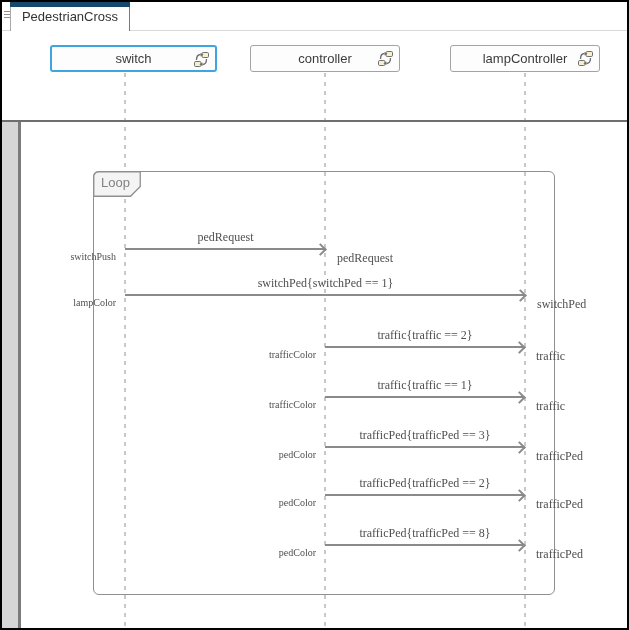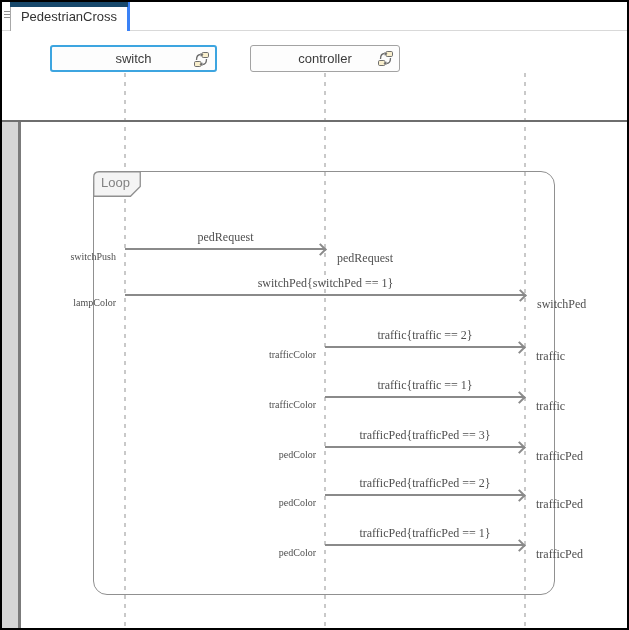--- a/index.html
+++ b/index.html
@@ -16,21 +16,21 @@
     position:relative;width:629px;height:630px;background:#fff;
     border:2px solid #000;overflow:hidden;
   }
   
   .tabstrip{position:absolute;left:0;top:0;width:100%;height:29px;background:#fff;
     border-bottom:1px solid #d9d9d9;}
   .grip{position:absolute;left:2px;top:9px;display:flex;flex-direction:column;gap:2px;}
   .grip i{display:block;width:6px;height:1px;background:#8f8f8f;}
   .tab{
     position:absolute;left:8px;top:0;width:120px;height:29px;background:#fff;
-    border-left:1px solid #a8a8a8;border-right:3px solid #3b82f6;
+    border-left:1px solid #a8a8a8;border-right:1px solid #3b82f6;
     display:flex;align-items:center;justify-content:center;
     font-size:13px;color:#333;
   }
   .tab::before{content:"";position:absolute;left:-1px;right:-1px;top:0;height:5px;
     background:var(--tab-accent);}
   
   .head{
     position:absolute;top:43px;height:27px;background:#fdfdfd;
     border:1px solid #a3a3a3;border-radius:3px;
     display:flex;align-items:center;justify-content:center;
@@ -42,21 +42,21 @@
   .separator{position:absolute;left:0;top:118px;width:100%;height:2px;background:#6e6e6e;}
   .gutter{position:absolute;left:0;top:120px;width:16px;bottom:0;background:#d6d6d6;}
   .gutter-line{position:absolute;left:16px;top:120px;width:3px;bottom:0;background:#7b7b7b;}
   
   .lifeline{
     position:absolute;top:71px;bottom:0;width:2px;
     background:repeating-linear-gradient(to bottom,var(--lifeline-dash) 0 4px,transparent 4px 9px);
   }
   
   .loop{position:absolute;left:91px;top:169px;width:462px;height:424px;
-    border:1.5px solid #909090;border-radius:14px;background:transparent;}
+    border:1.5px solid #909090;border-radius:6px;background:transparent;}
   .loop-tab{position:absolute;left:-1px;top:-1px;width:48px;height:26px;}
   .loop-label{position:absolute;left:8px;top:4px;font-size:13px;color:#828282;}
   
   .msg{position:absolute;height:2px;z-index:5;font-family:Liberation Serif, serif;}
   .msg-line{position:absolute;left:0;right:2px;top:0;height:2px;background:var(--line-gray);}
   .msg-head{position:absolute;right:1px;top:-3.5px;width:9px;height:9px;
     border-top:2px solid var(--line-gray);border-right:2px solid var(--line-gray);
     transform:rotate(45deg);}
   .msg-label{position:absolute;left:50%;transform:translateX(-50%);top:-18px;
     white-space:nowrap;font-size:12px;color:var(--label-gray);}
@@ -89,20 +89,33 @@
         <rect x="1.5" y="10.5" width="6.5" height="5" rx="1.2" fill="#f9efcd" stroke="#6e6e6e"></rect>
         <path d="M3.5 9 C3.5 5 5.5 3.5 7.5 3.5" fill="none" stroke="#6e6e6e" stroke-width="1.3"></path>
         <polygon points="7.5,1.9 10.6,3.7 7.6,5.5" fill="#6e6e6e"></polygon>
         <path d="M13.5 8 C13.5 12 11.5 13.5 9.5 13.5" fill="none" stroke="#6e6e6e" stroke-width="1.3"></path>
         <polygon points="9.5,11.5 6.4,13.3 9.4,15.1" fill="#6e6e6e"></polygon>
       </svg>
     </span>
   </div>
   <div class="head" style="left:248px;width:150px">
     <span>controller</span>
+    <span class="ref-icon">
+      <svg width="17" height="17" viewBox="0 0 17 17">
+        <rect x="9" y="1.5" width="6.5" height="5" rx="1.2" fill="#f9efcd" stroke="#6e6e6e"></rect>
+        <rect x="1.5" y="10.5" width="6.5" height="5" rx="1.2" fill="#f9efcd" stroke="#6e6e6e"></rect>
+        <path d="M3.5 9 C3.5 5 5.5 3.5 7.5 3.5" fill="none" stroke="#6e6e6e" stroke-width="1.3"></path>
+        <polygon points="7.5,1.9 10.6,3.7 7.6,5.5" fill="#6e6e6e"></polygon>
+        <path d="M13.5 8 C13.5 12 11.5 13.5 9.5 13.5" fill="none" stroke="#6e6e6e" stroke-width="1.3"></path>
+        <polygon points="9.5,11.5 6.4,13.3 9.4,15.1" fill="#6e6e6e"></polygon>
+      </svg>
+    </span>
+  </div>
+  <div class="head" style="left:448px;width:150px">
+    <span>lampController</span>
     <span class="ref-icon">
       <svg width="17" height="17" viewBox="0 0 17 17">
         <rect x="9" y="1.5" width="6.5" height="5" rx="1.2" fill="#f9efcd" stroke="#6e6e6e"></rect>
         <rect x="1.5" y="10.5" width="6.5" height="5" rx="1.2" fill="#f9efcd" stroke="#6e6e6e"></rect>
         <path d="M3.5 9 C3.5 5 5.5 3.5 7.5 3.5" fill="none" stroke="#6e6e6e" stroke-width="1.3"></path>
         <polygon points="7.5,1.9 10.6,3.7 7.6,5.5" fill="#6e6e6e"></polygon>
         <path d="M13.5 8 C13.5 12 11.5 13.5 9.5 13.5" fill="none" stroke="#6e6e6e" stroke-width="1.3"></path>
         <polygon points="9.5,11.5 6.4,13.3 9.4,15.1" fill="#6e6e6e"></polygon>
       </svg>
     </span>
@@ -169,18 +182,18 @@
     <div class="msg-line"></div>
     <div class="msg-head"></div>
     <div class="msg-label">trafficPed{trafficPed == 2}</div>
     <div class="msg-src">pedColor</div>
     <div class="msg-dst">trafficPed</div>
   </div>
 
   <div class="msg" style="left:323px;top:542px;width:200px">
     <div class="msg-line"></div>
     <div class="msg-head"></div>
-    <div class="msg-label">trafficPed{trafficPed == 1}</div>
+    <div class="msg-label">trafficPed{trafficPed == 8}</div>
     <div class="msg-src">pedColor</div>
     <div class="msg-dst">trafficPed</div>
   </div>
 
 </div>
 
 </body></html>

